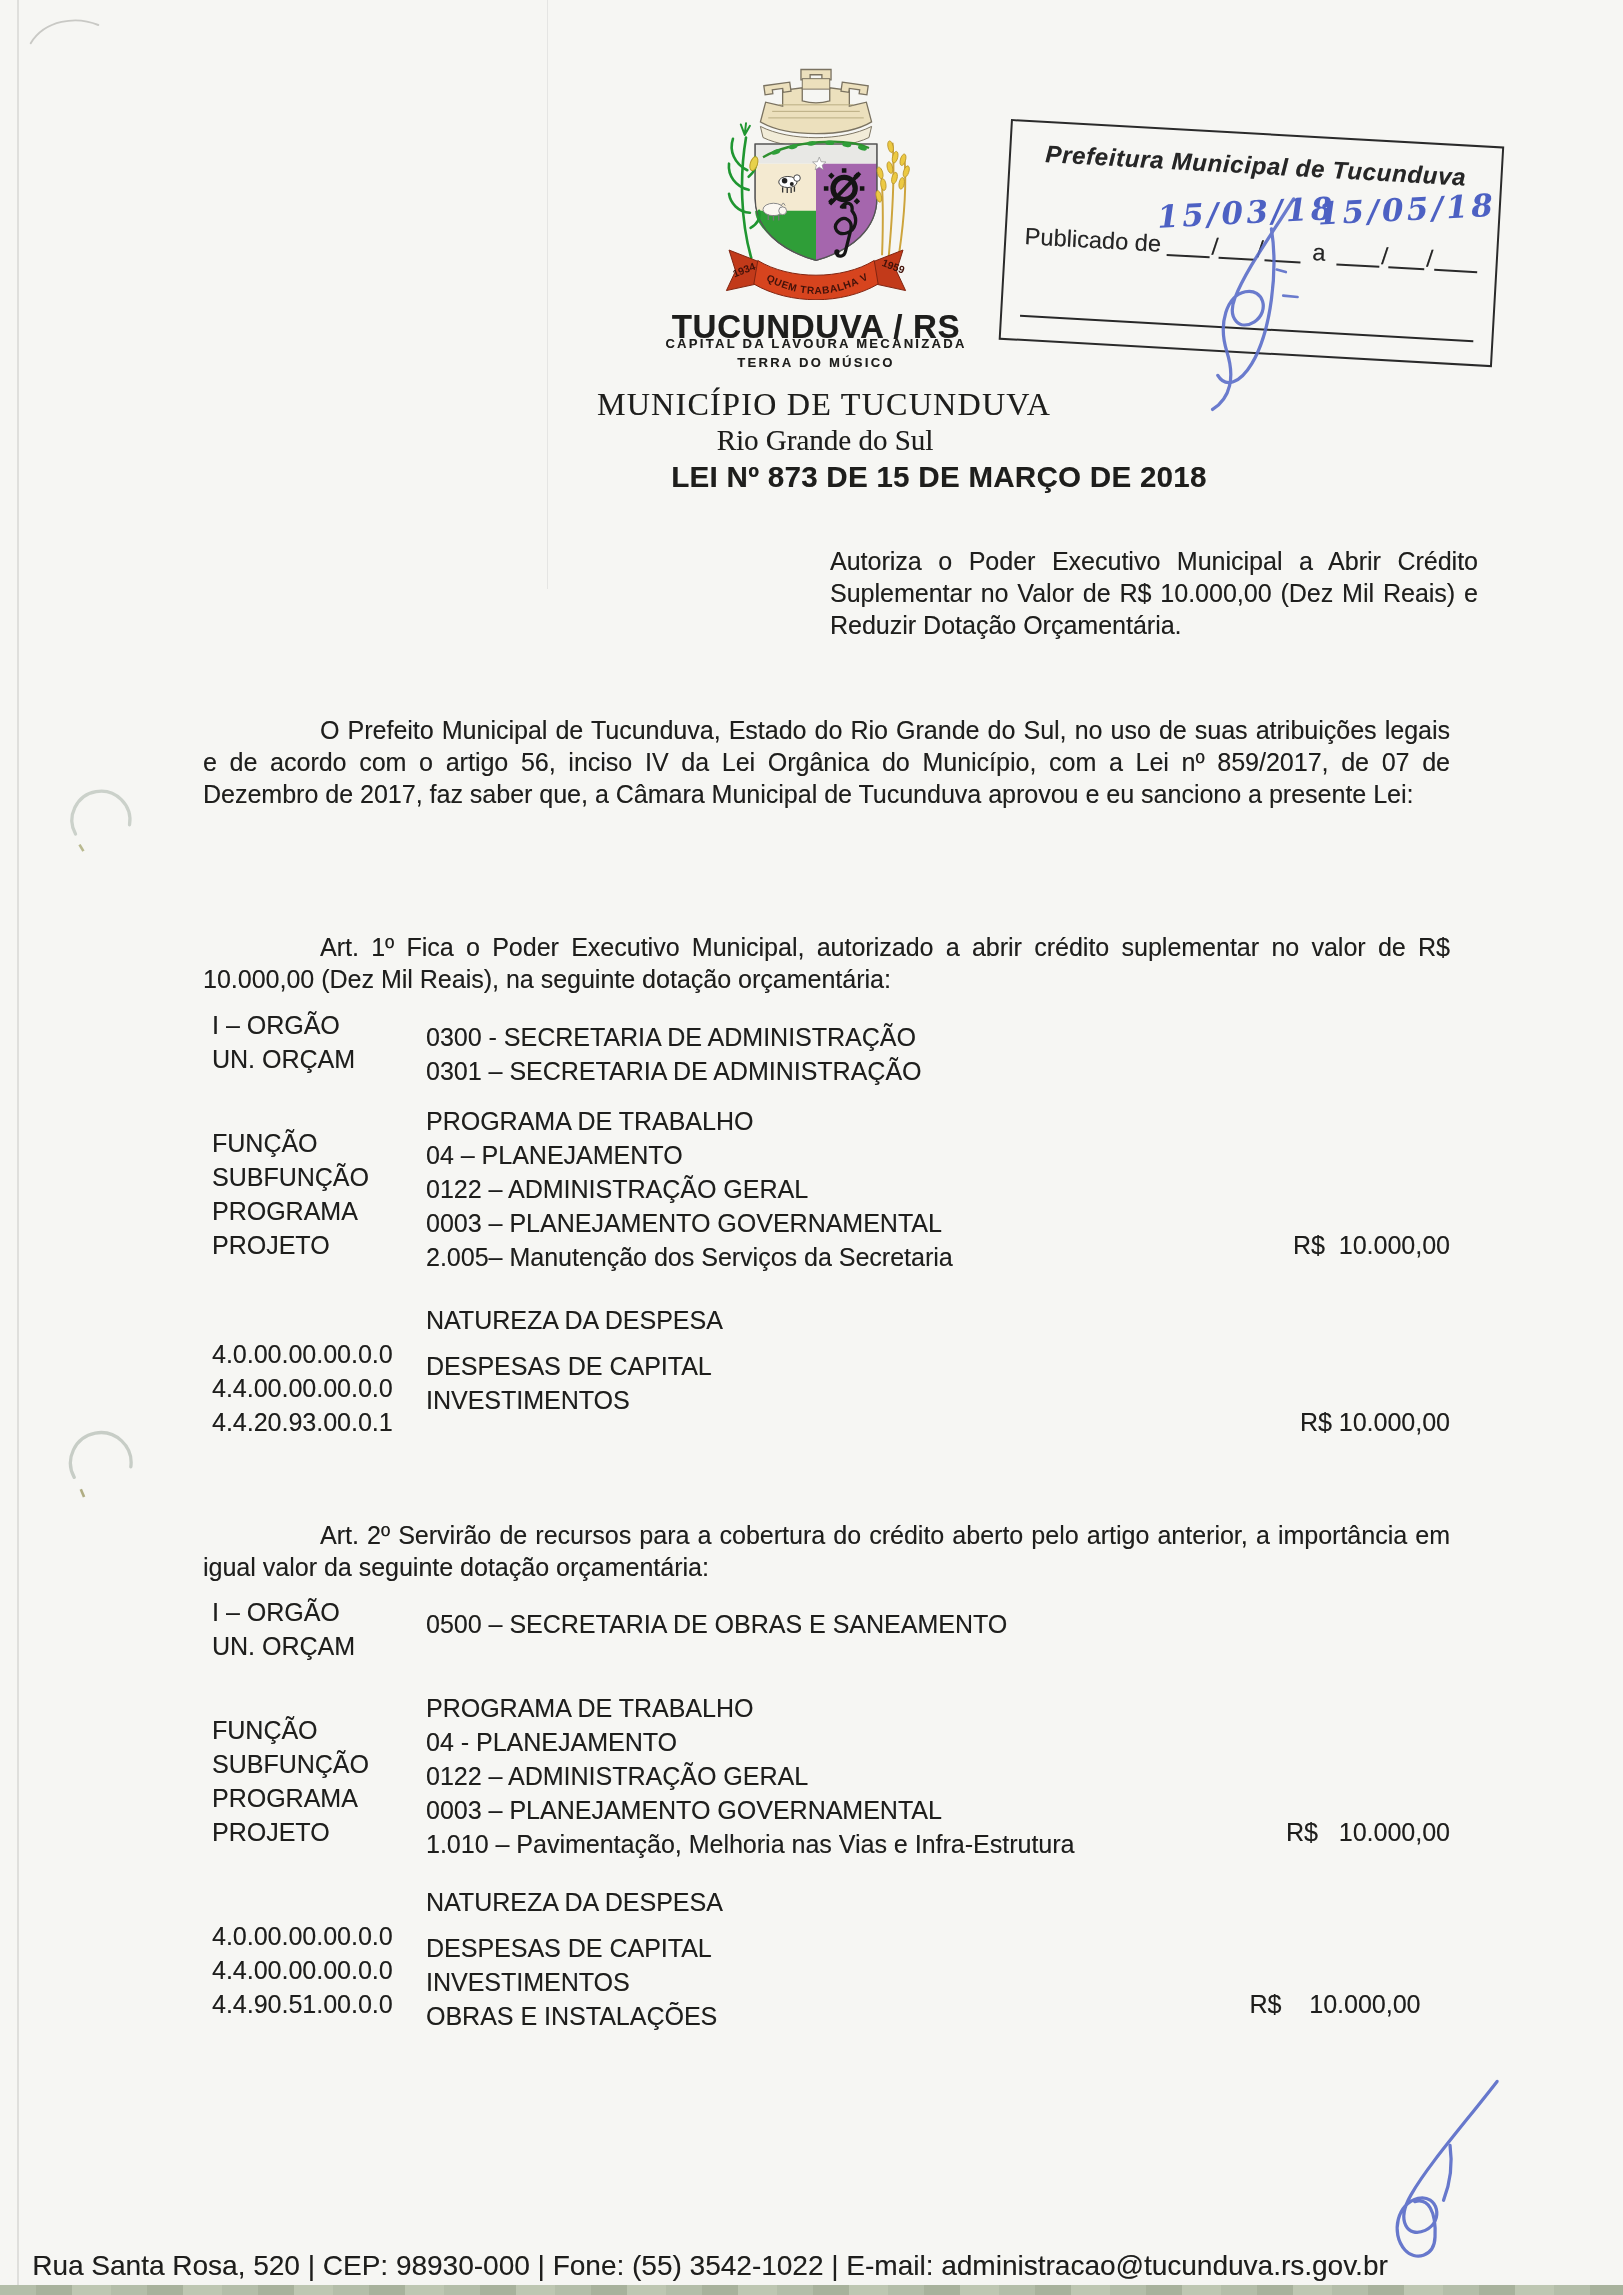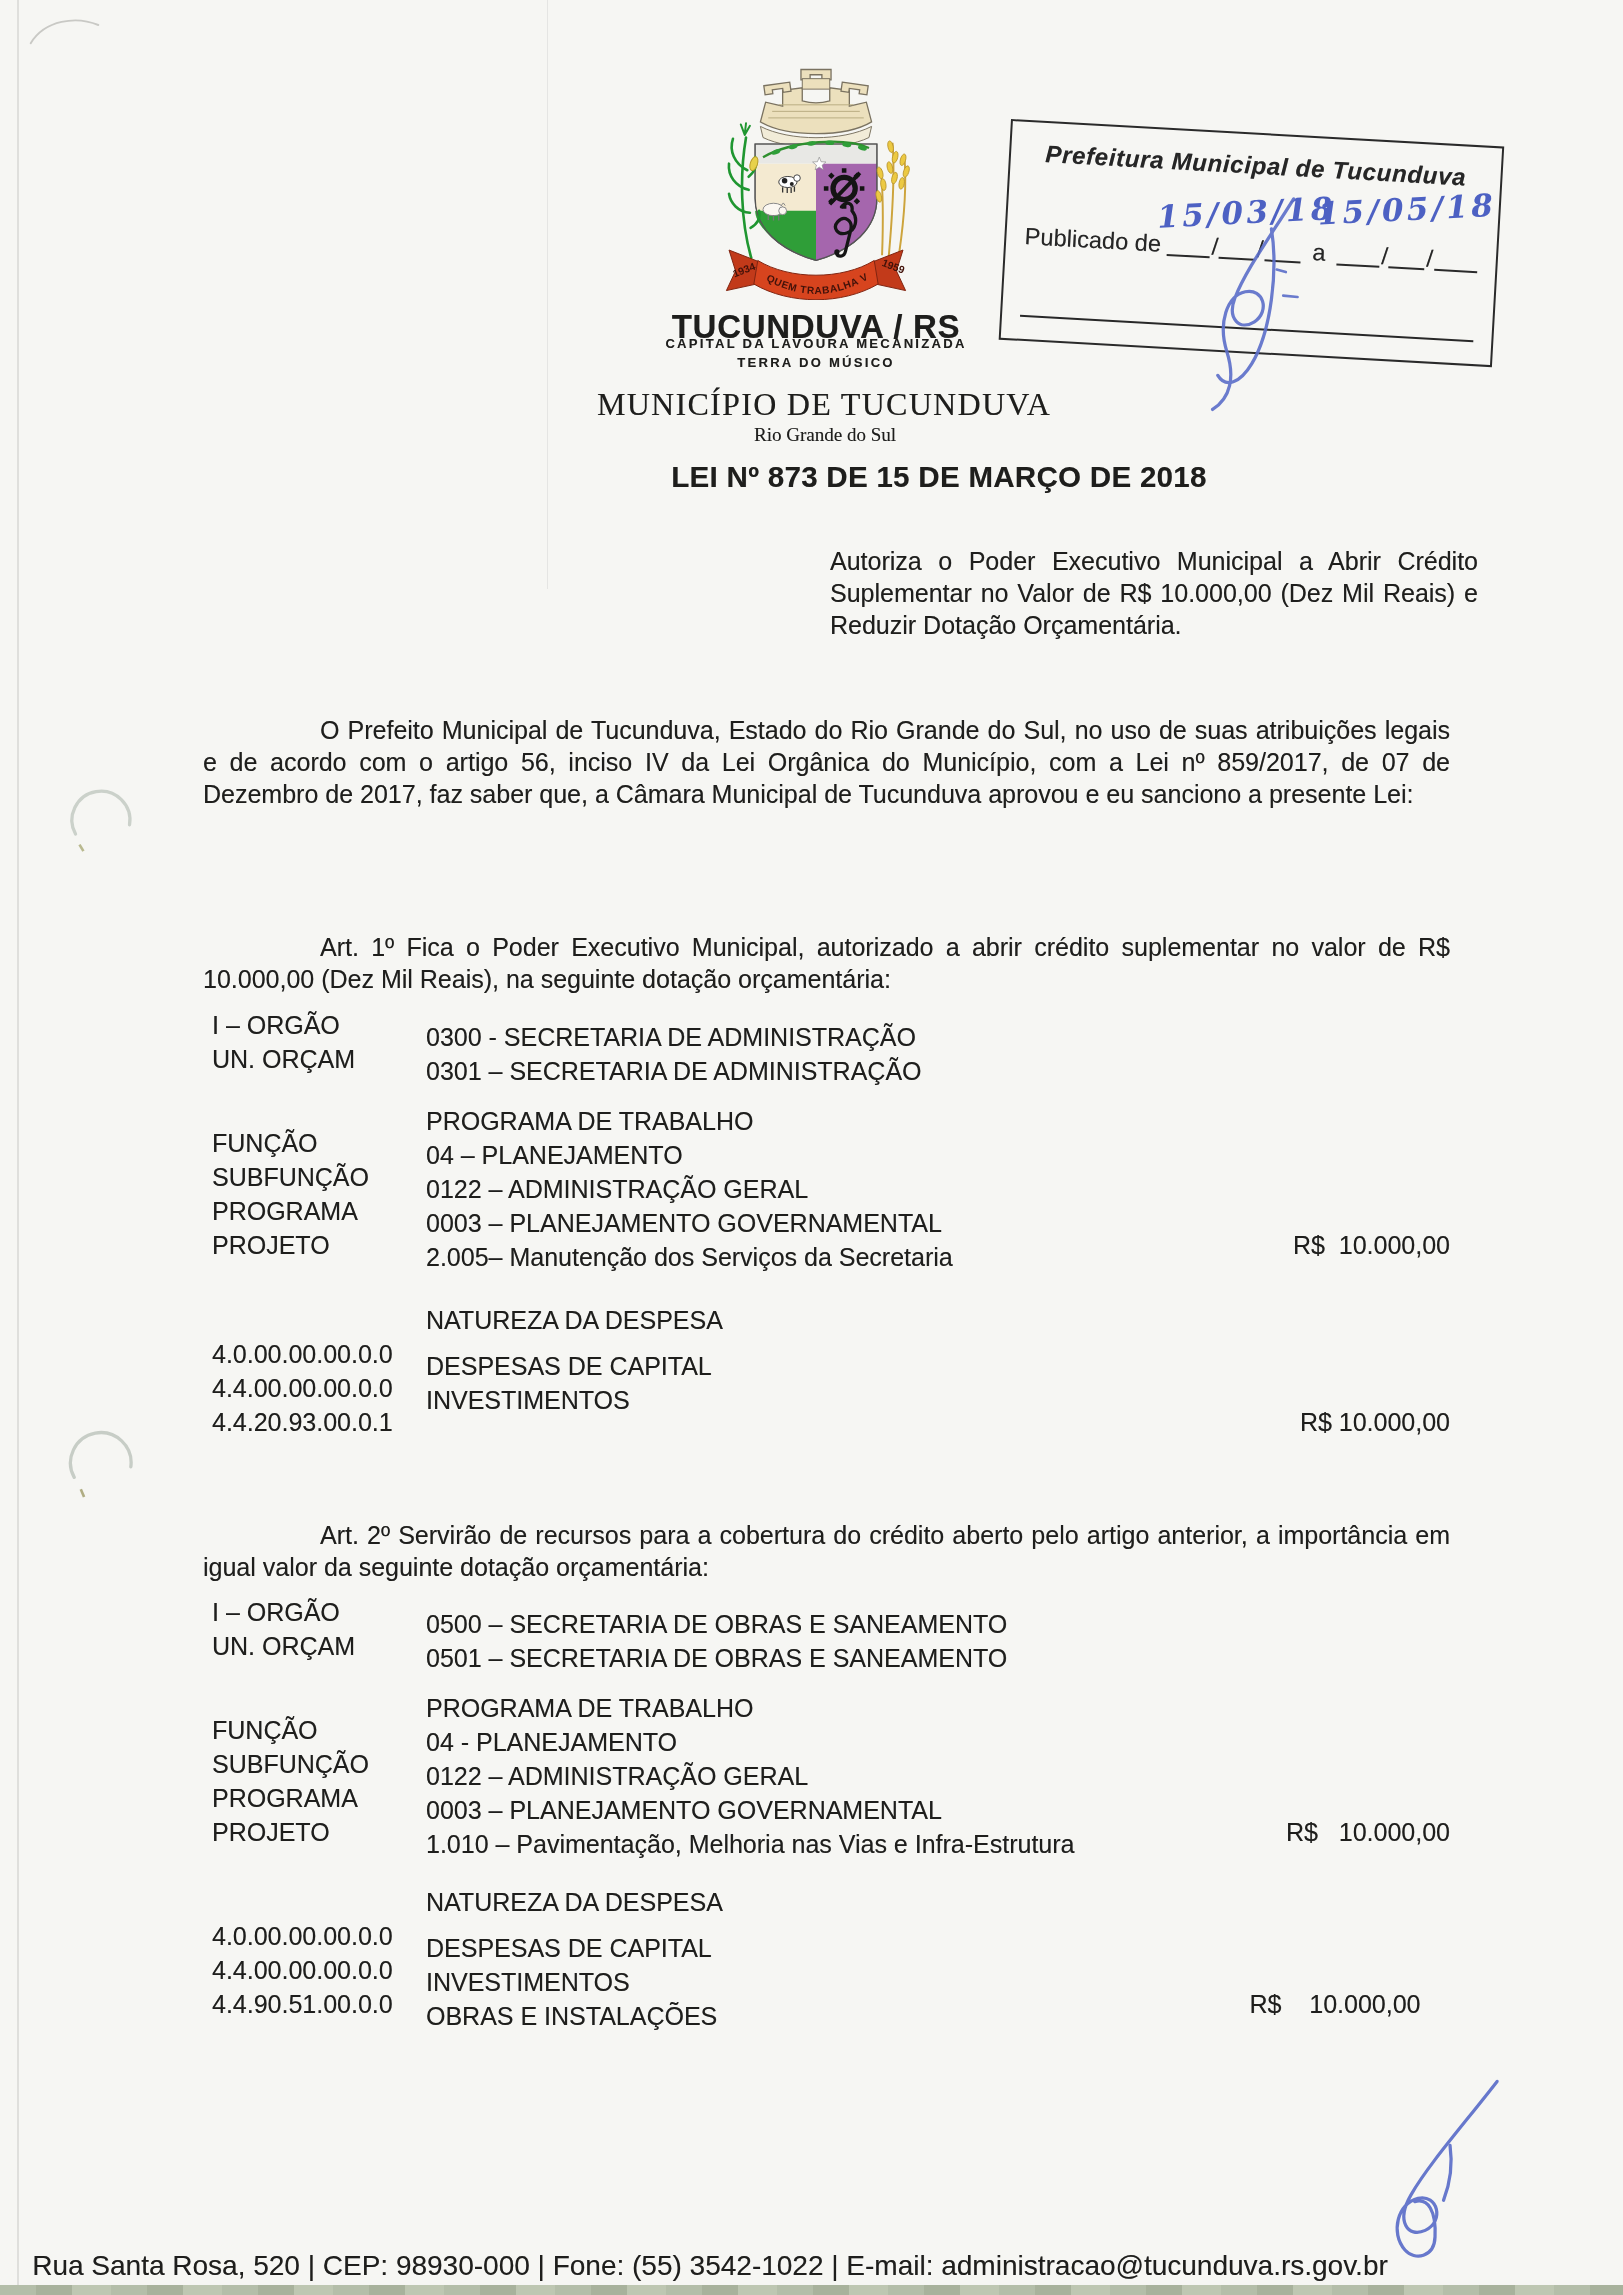--- a/index.html
+++ b/index.html
@@ -42,21 +42,21 @@
     font-family:"DejaVu Serif", serif;white-space:nowrap;
   }
   .hand1{left:149px;top:60px;}
   .hand2{left:309px;top:48px;}
 
   
   .cap1{left:816px;top:308px;transform:translateX(-50%);font-size:33px;font-weight:bold;letter-spacing:0.7px;white-space:nowrap;}
   .cap2{left:816px;top:336px;transform:translateX(-50%);font-size:13px;font-weight:bold;letter-spacing:2.3px;white-space:nowrap;}
   .cap3{left:816px;top:355px;transform:translateX(-50%);font-size:13px;font-weight:bold;letter-spacing:2.3px;white-space:nowrap;}
   .muni{left:824px;top:386px;transform:translateX(-50%);font-family:"Liberation Serif",serif;font-size:32px;letter-spacing:1.3px;white-space:nowrap;}
-  .state{left:825px;top:424px;transform:translateX(-50%);font-family:"Liberation Serif",serif;font-size:19px;white-space:nowrap;}
+  .state{left:825px;top:424px;transform:translateX(-50%);font-family:"Liberation Serif",serif;font-size:29px;white-space:nowrap;}
   .law{left:939px;top:460px;transform:translateX(-50%);font-size:29.5px;font-weight:bold;letter-spacing:0.3px;white-space:nowrap;}
 
   
   .summary{left:830px;top:545px;width:648px;font-size:25px;line-height:32px;text-align:justify;}
   .para{left:203px;width:1247px;font-size:25px;line-height:32px;text-align:justify;}
   .indent{text-indent:117px;margin-top:8px;}
   .preamble{top:706px;}
   .art1{top:923px;}
   .art2{top:1511px;}
 
@@ -248,21 +248,21 @@
   <div class="nat-head">NATUREZA DA DESPESA</div>
   <div class="brow"><span class="bl">4.0.00.00.00.0.0</span><span class="bv">DESPESAS DE CAPITAL</span><span class="ba"></span></div>
   <div class="brow"><span class="bl">4.4.00.00.00.0.0</span><span class="bv">INVESTIMENTOS</span><span class="ba"></span></div>
   <div class="brow"><span class="bl">4.4.20.93.00.0.1</span><span class="ba">R$ 10.000,00</span></div>
 </div>
 
 <div class="abs para indent art2 ink">Art. 2º  Servirão de recursos para a cobertura do crédito aberto pelo artigo anterior, a importância em igual valor da seguinte dotação orçamentária:</div>
 
 <div class="abs budget ink" id="budget2">
   <div class="brow"><span class="bl">I – ORGÃO</span><span class="bv">0500 – SECRETARIA DE OBRAS E SANEAMENTO</span><span class="ba"></span></div>
-  <div class="brow"><span class="bl">UN. ORÇAM</span><span class="bv">0501 – SECRETARIA DE OBRAS E SANEAMENTO</span><span class="ba"></span></div>
+  <div class="brow"><span class="bl">UN. ORÇAM</span><span class="ba"></span></div>
   <div class="spacer"></div>
   <div class="brow"><span class="bl"></span><span class="bv">PROGRAMA DE TRABALHO</span><span class="ba"></span></div>
   <div class="brow"><span class="bl">FUNÇÃO</span><span class="bv">04 - PLANEJAMENTO</span><span class="ba"></span></div>
   <div class="brow"><span class="bl">SUBFUNÇÃO</span><span class="bv">0122 – ADMINISTRAÇÃO GERAL</span><span class="ba"></span></div>
   <div class="brow"><span class="bl">PROGRAMA</span><span class="bv">0003 – PLANEJAMENTO GOVERNAMENTAL</span><span class="ba"></span></div>
   <div class="brow"><span class="bl">PROJETO</span><span class="bv">1.010 – Pavimentação, Melhoria nas Vias e Infra-Estrutura</span><span class="ba">R$   10.000,00</span></div>
 </div>
 
 <div class="abs budget ink" id="nature2">
   <div class="nat-head">NATUREZA DA DESPESA</div>

